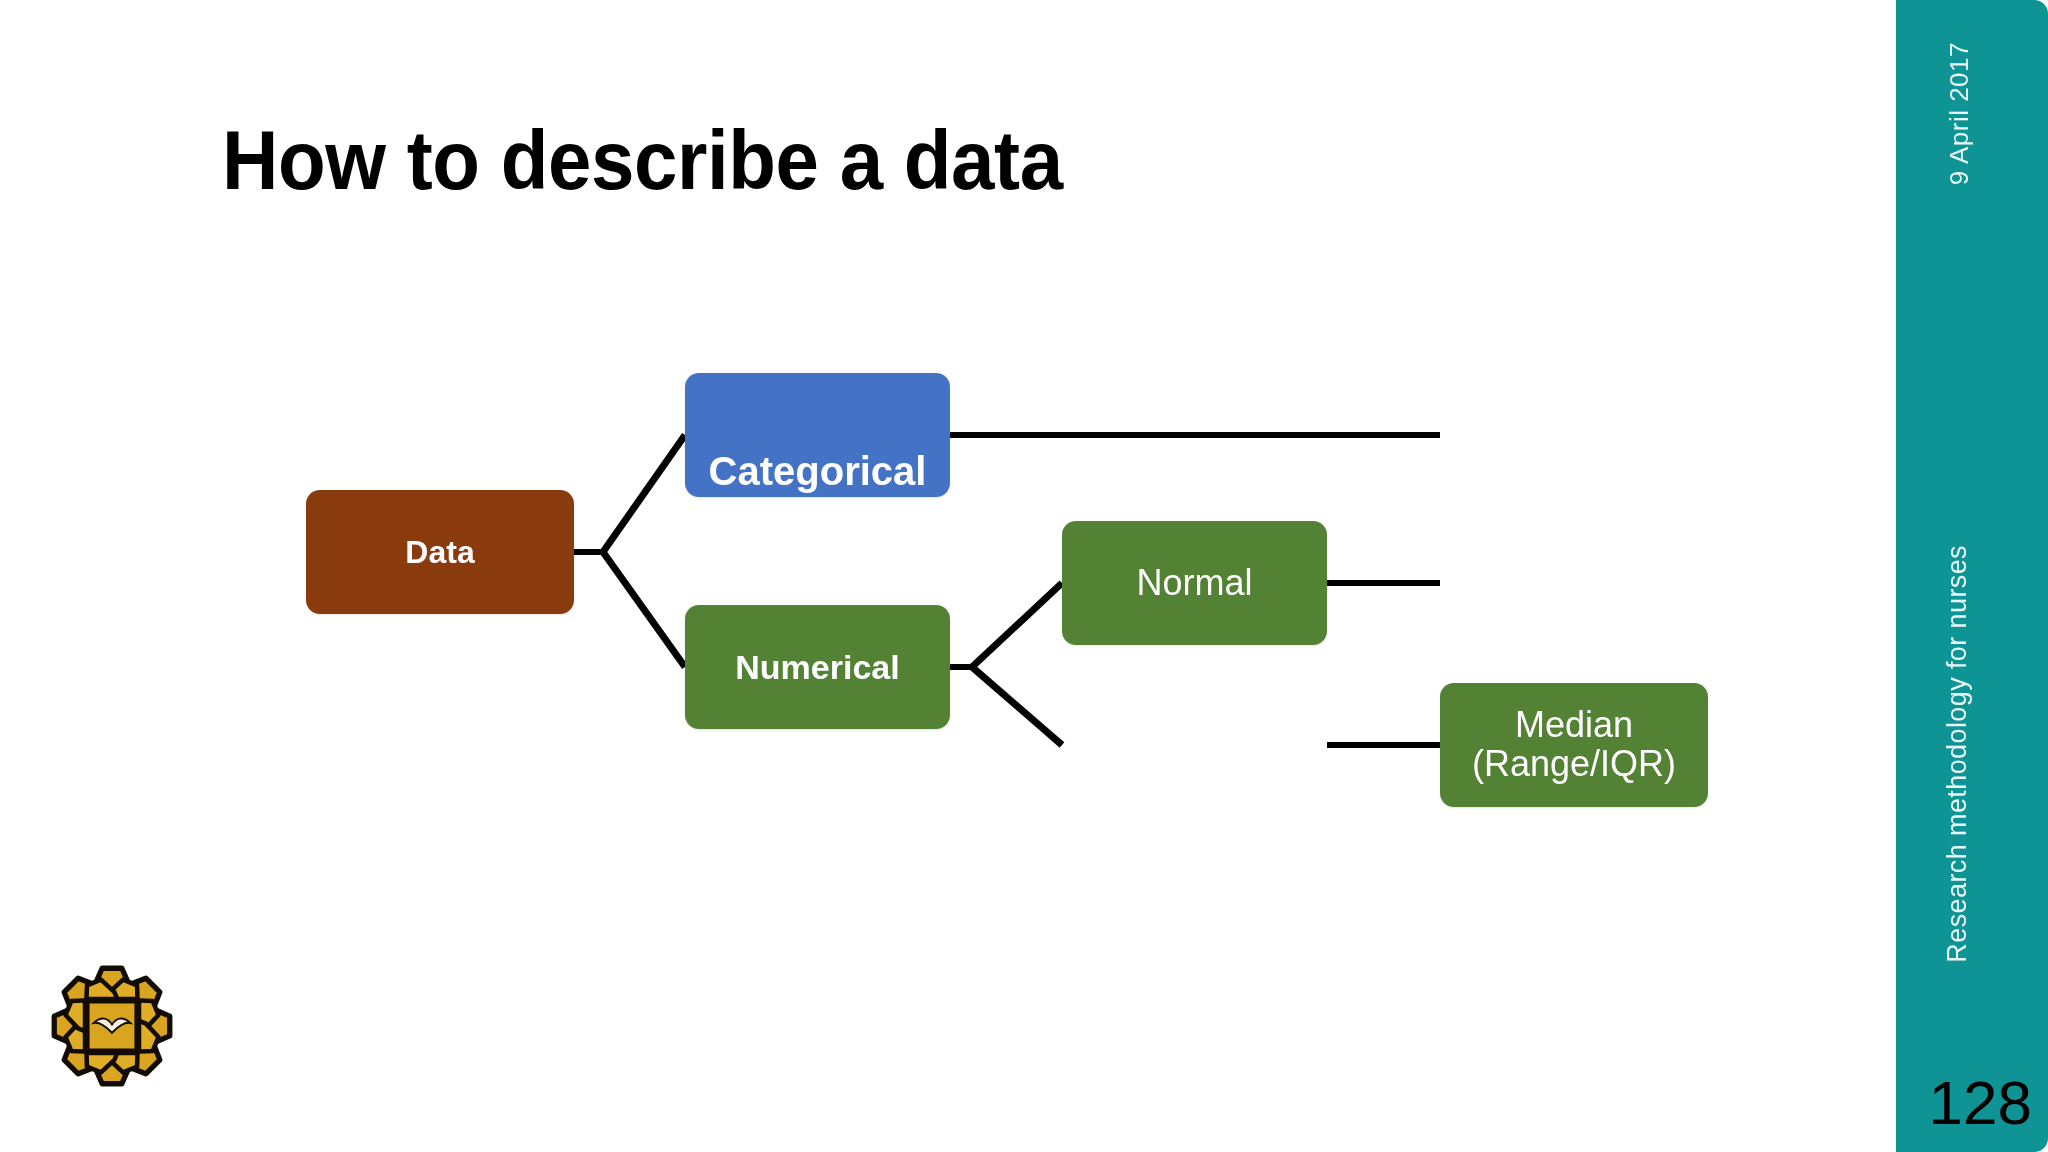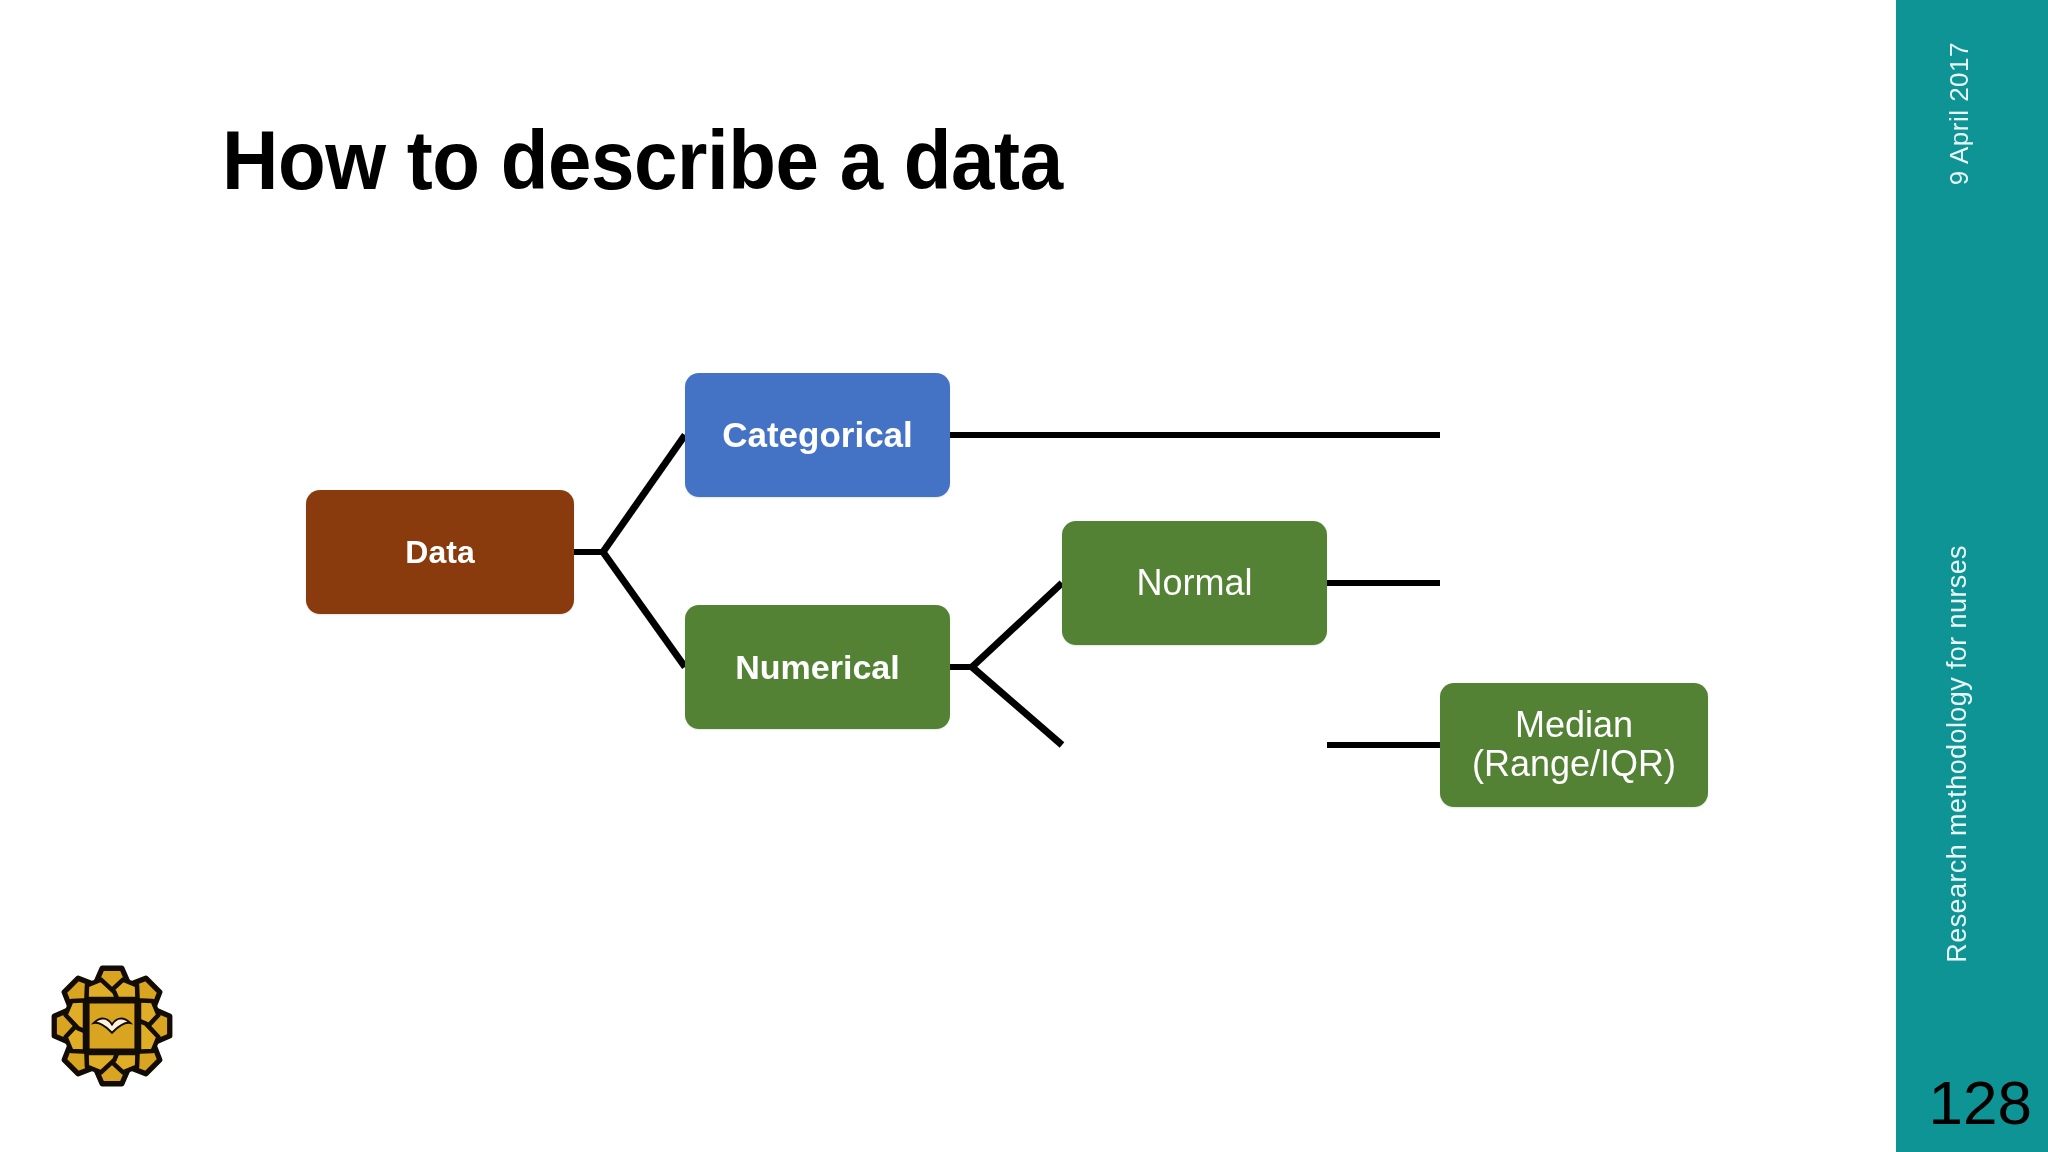--- a/index.html
+++ b/index.html
@@ -9,20 +9,21 @@
   }
   body {
     font-family: "Liberation Sans", sans-serif;
   }
   #slide {
     position: relative;
     width: 2048px;
     height: 1152px;
     background: #ffffff;
     overflow: hidden;
+    border-radius: 14px;
   }
 
   
   #slide-title {
     position: absolute;
     left: 222px;
     top: 112px;
     font-size: 84px;
     font-weight: bold;
     color: #000000;
@@ -62,21 +63,21 @@
     padding: 4px 8px;
     box-shadow: 0 1px 2px rgba(0,0,0,0.10);
   }
   .node.brown  { background: #8A3B0D; }
   .node.blue   { background: #4472C4; }
   .node.green  { background: #548235; }
   .node.bold   { font-weight: bold; }
 
   
   #node-data        { left: 306px;  top: 490px; width: 268px; height: 124px; font-size: 32px; }
-  #node-categorical { left: 685px;  top: 373px; width: 265px; height: 124px; font-size: 35px; }
+  #node-categorical { left: 685px;  top: 373px; width: 265px; height: 124px; font-size: 40px; align-items: flex-end; }
   #node-numerical   { left: 685px;  top: 605px; width: 265px; height: 124px; font-size: 34px; }
   #node-frequency   { left: 1440px; top: 373px; width: 265px; height: 134px; font-size: 36px; }
   #node-normal      { left: 1062px; top: 521px; width: 265px; height: 124px; font-size: 36px; align-items: center; }
   #node-mean        { left: 1440px; top: 521px; width: 265px; height: 124px; font-size: 36px; }
   #node-notnormal   { left: 1062px; top: 683px; width: 265px; height: 124px; font-size: 36px; }
   #node-median      { left: 1440px; top: 683px; width: 268px; height: 124px; font-size: 36px; }
 
   .node .label { display: block; }
 
   

